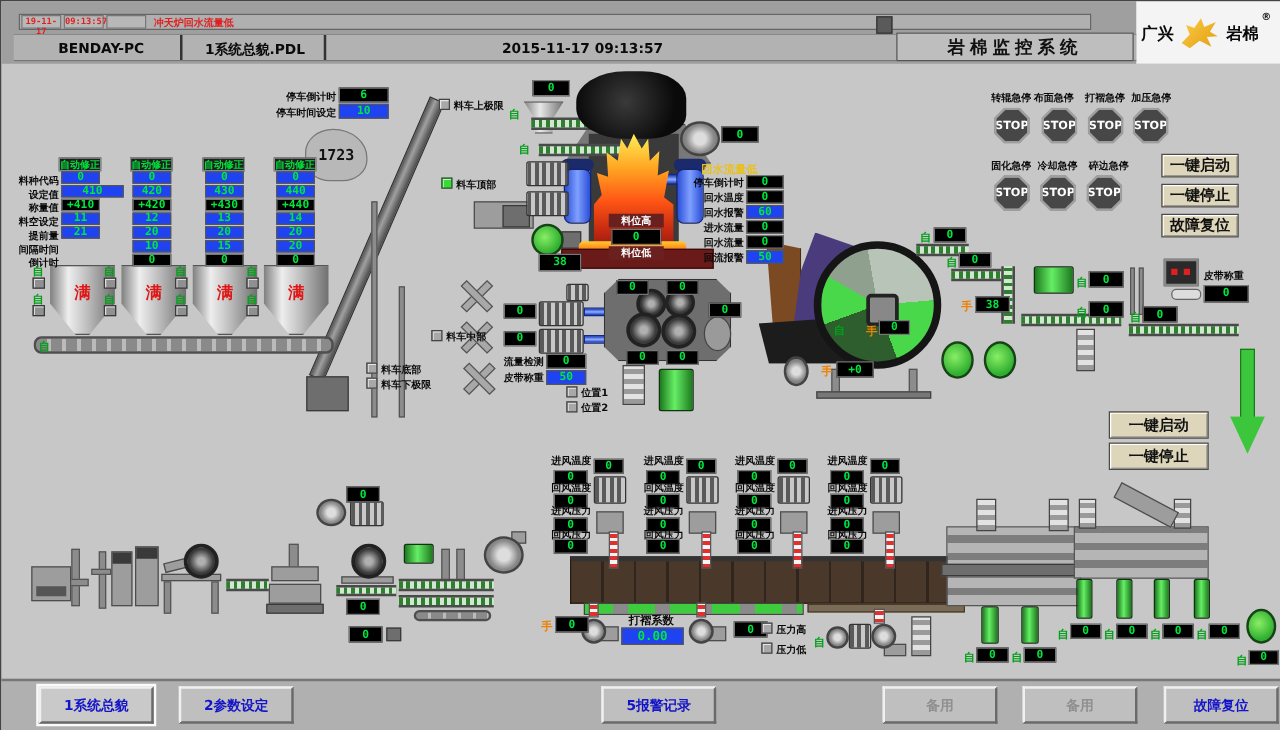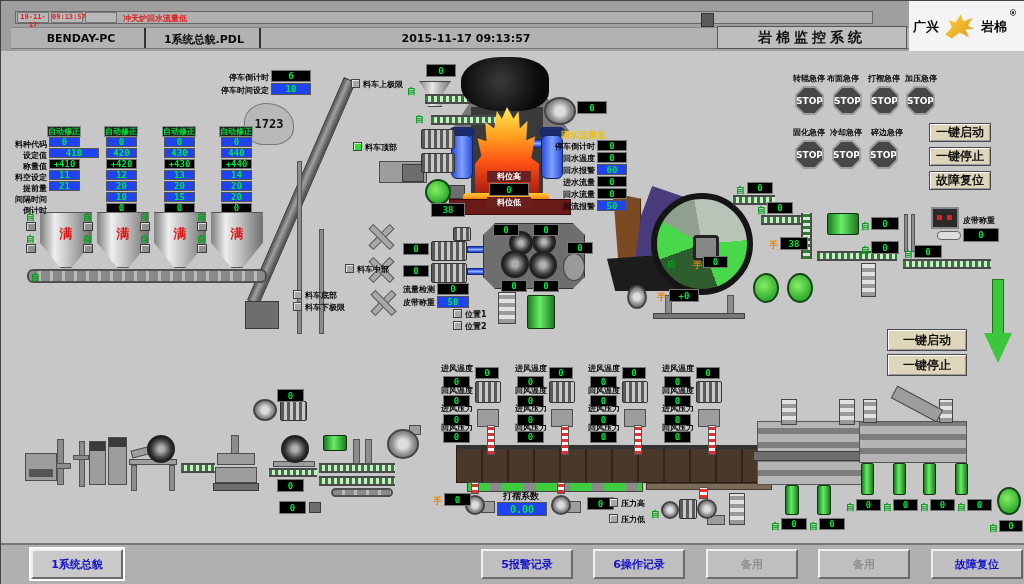--- a/index.html
+++ b/index.html
@@ -506,19 +506,19 @@
   <span class="a au" style="left:919px;top:500px;">自</span>
   <div class="a vb" style="left:929px;top:498px;width:25px;height:12px;">0</div>
   <span class="a au" style="left:956px;top:500px;">自</span>
   <div class="a vb" style="left:966px;top:498px;width:25px;height:12px;">0</div>
   <div class="a pmp" style="left:996px;top:486px;width:24px;height:28px;"></div>
   <span class="a au" style="left:988px;top:521px;">自</span>
   <div class="a vb" style="left:998px;top:519px;width:24px;height:12px;">0</div>
 
   <div class="a" style="left:0;top:542px;width:1024px;height:42px;background:#b0b0b0;border-top:2px solid #777;z-index:8;"></div>
   <div class="a nv act" style="left:30px;top:548px;width:92px;height:30px;z-index:9;">1系统总貌</div>
+  <div class="a nv" style="left:142px;top:548px;width:92px;height:30px;z-index:9;">2参数设定</div>
   <div class="a nv" style="left:480px;top:548px;width:92px;height:30px;z-index:9;">5报警记录</div>
-  <div class="a nv" style="left:592px;top:548px;width:92px;height:30px;z-index:9;">6操作记录</div>
   <div class="a nv dis" style="left:705px;top:548px;width:92px;height:30px;z-index:9;">备用</div>
   <div class="a nv dis" style="left:817px;top:548px;width:92px;height:30px;z-index:9;">备用</div>
   <div class="a nv" style="left:930px;top:548px;width:92px;height:30px;z-index:9;">故障复位</div>
 
 </div>
 
 </body></html>

